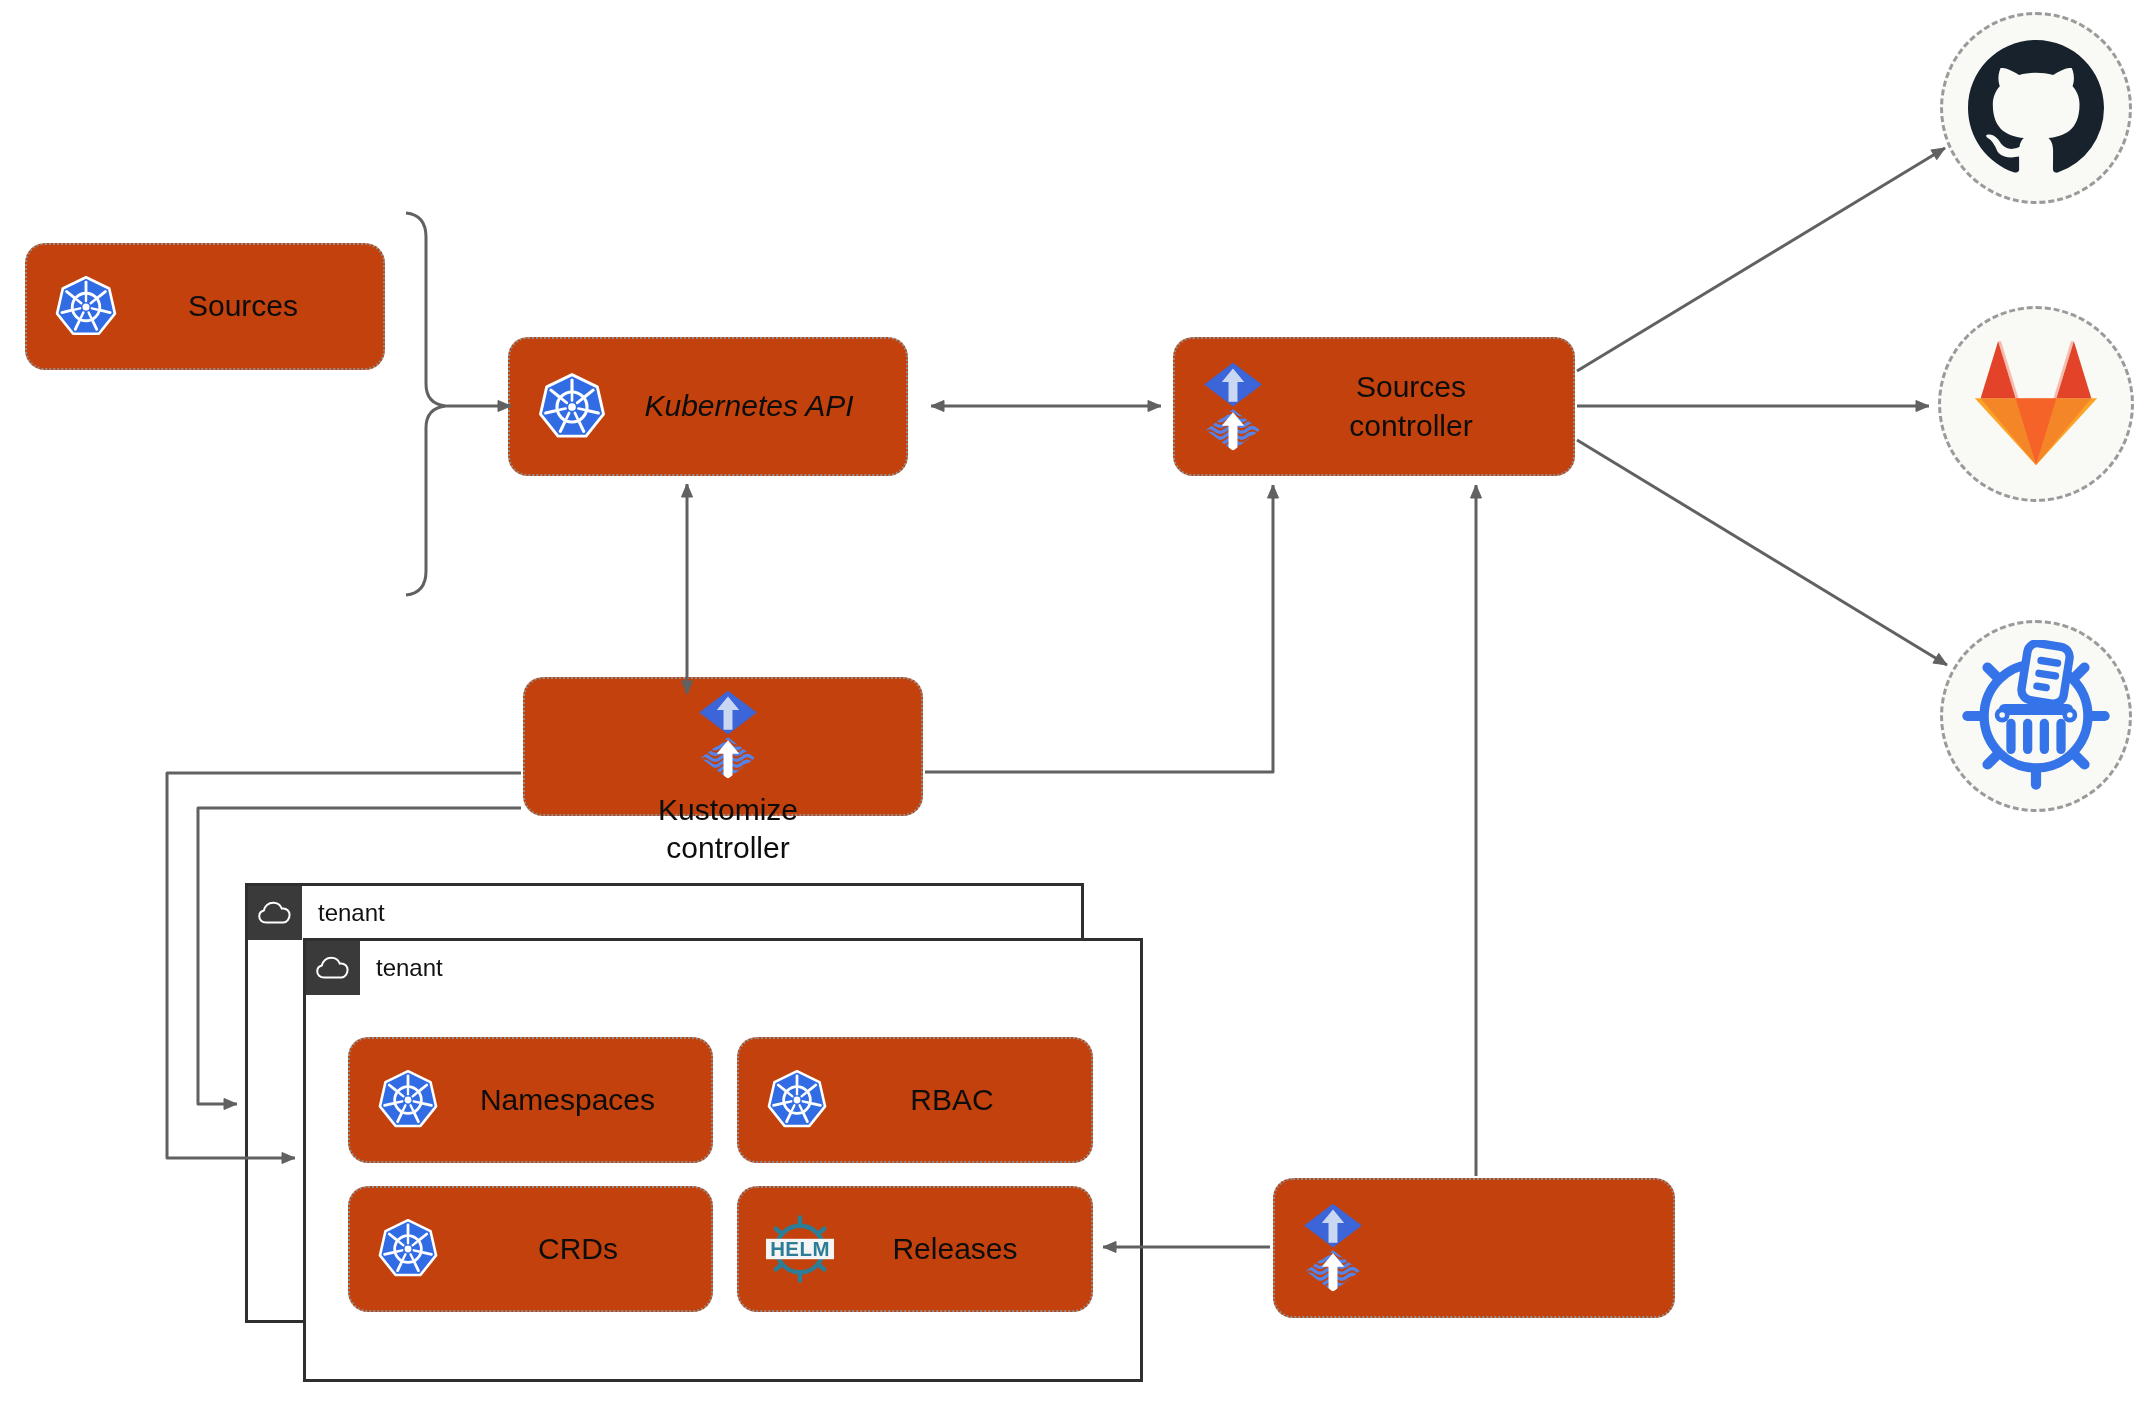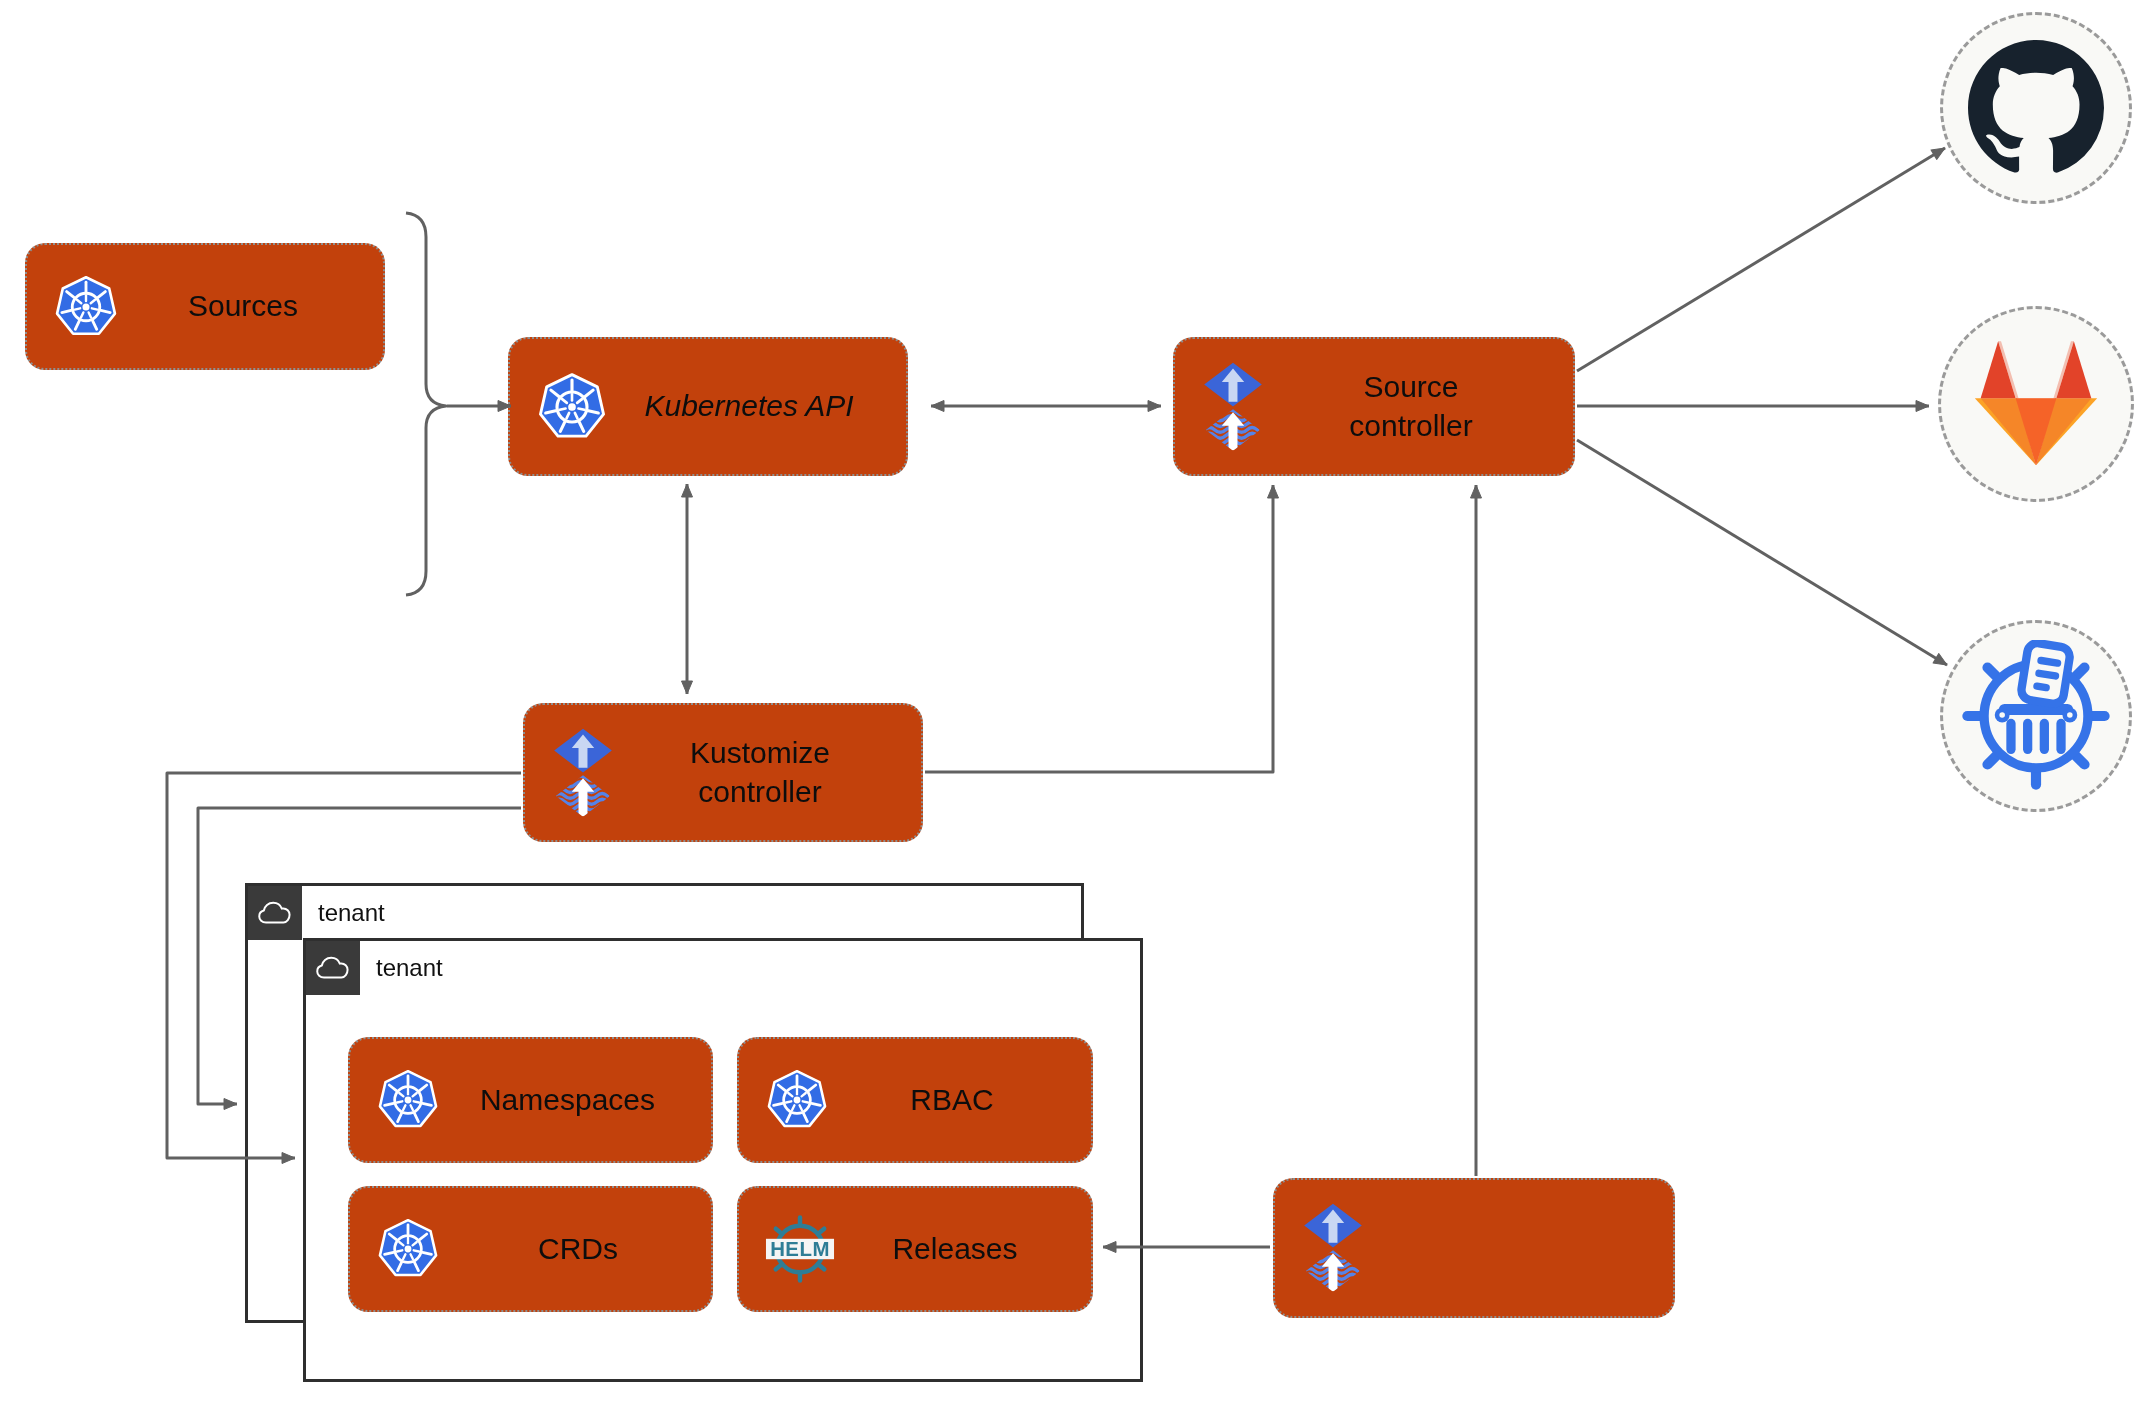--- a/index.html
+++ b/index.html
@@ -207,25 +207,25 @@
       </span>
   </div>
 
   <div class="node ctrl" style="left:1173px; top:337px; width:402px; height:139px;">
     <span class="iconbox">
       <svg class="icon-svg" width="64" height="112">
           <use href="#sym-flux"></use>
         </svg>
     </span>
     <span class="lblwrap">
-        <span class="lbl">Source controller</span>
-      </span>
-  </div>
-
-  <div class="node ctrl" style="left:523px; top:703px; width:400px; height:139px;">
+        <span class="lbl">Sources controller</span>
+      </span>
+  </div>
+
+  <div class="node ctrl" style="left:523px; top:677px; width:400px; height:139px;flex-direction:column;">
     <span class="iconbox">
       <svg class="icon-svg" width="64" height="112">
           <use href="#sym-flux"></use>
         </svg>
     </span>
     <span class="lblwrap">
         <span class="lbl">Kustomize controller</span>
       </span>
   </div>
 

